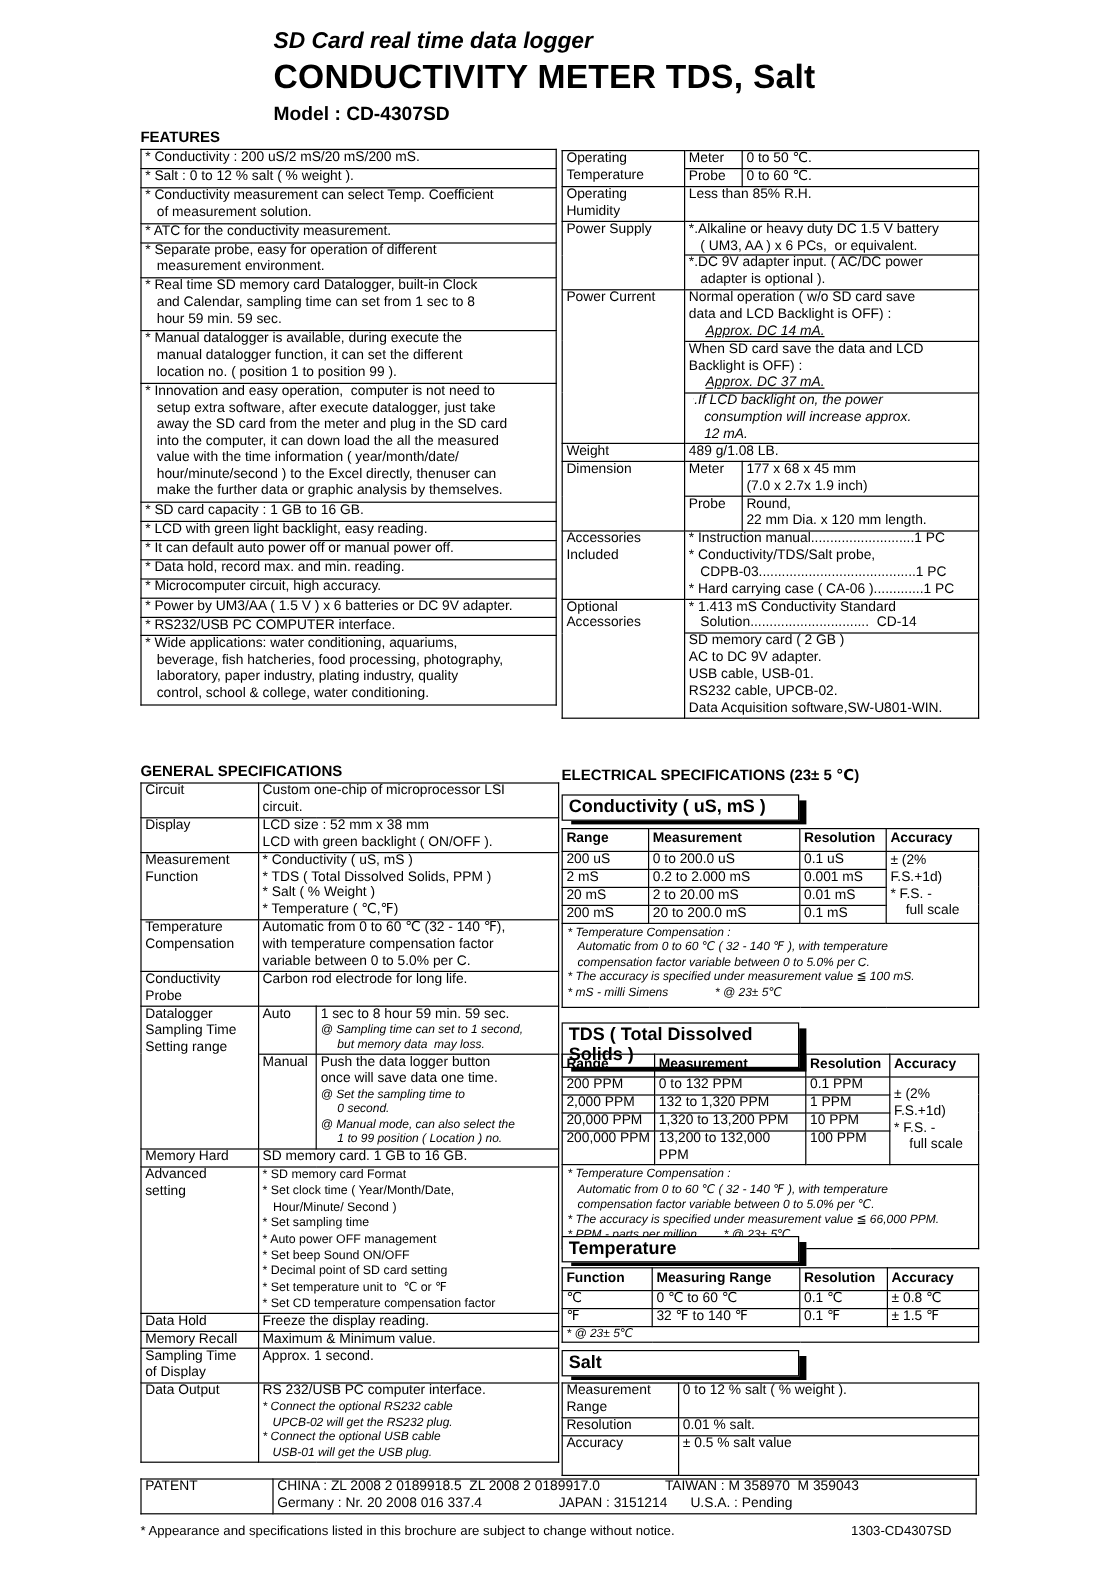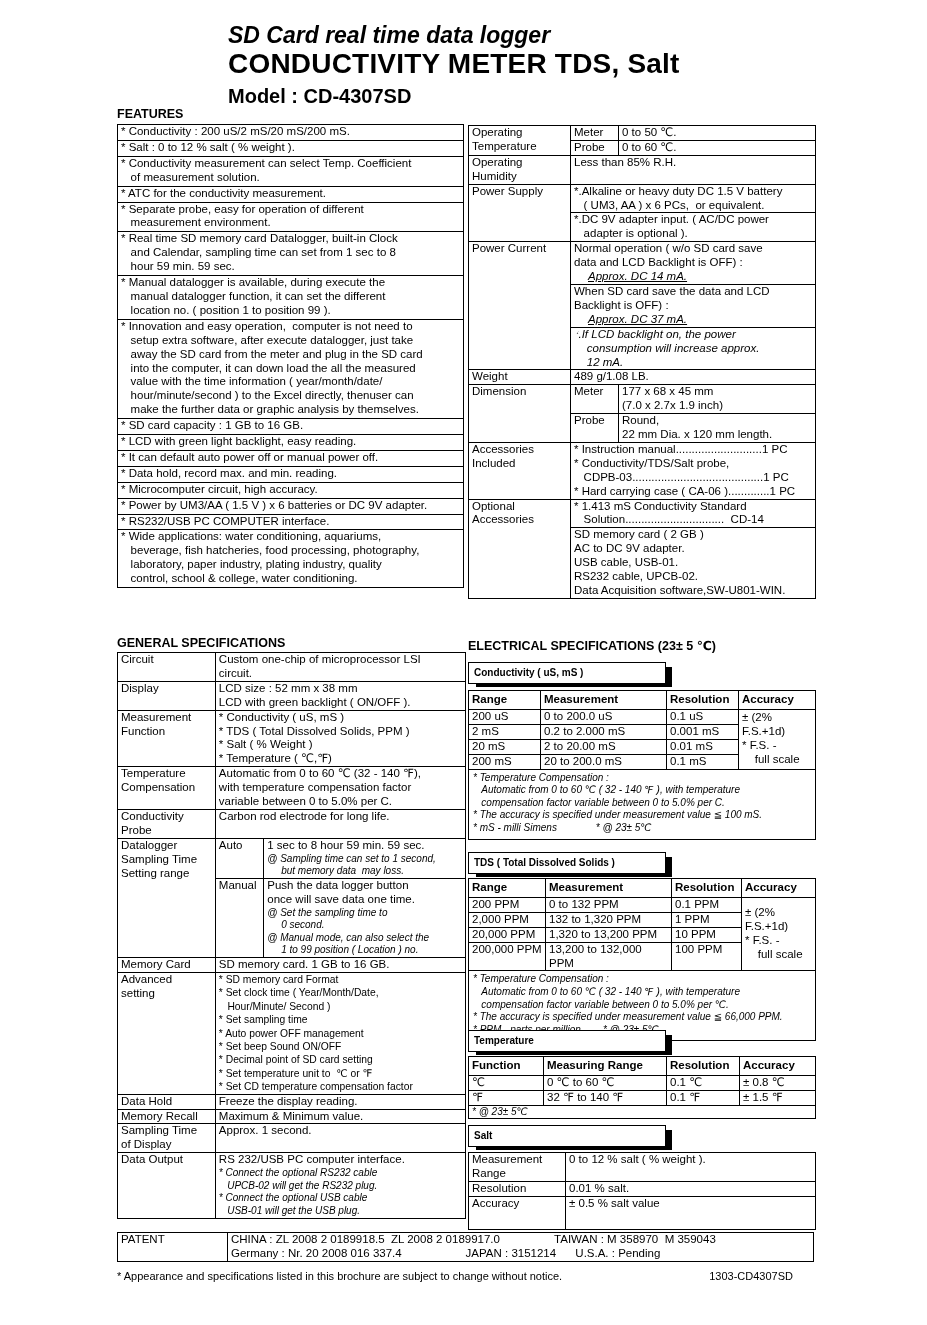--- a/index.html
+++ b/index.html
@@ -7,25 +7,25 @@
   .abs{position:absolute;}
   table{border-collapse:collapse;table-layout:fixed;}
   td,th{border:1px solid #000;padding:0 3px;vertical-align:top;font-size:11.5px;line-height:13.9px;font-weight:normal;text-align:left;overflow:hidden;}
   th{font-weight:bold;padding:2px 3px;}
   .ml{white-space:pre-wrap;}
   .sm{font-size:10px;line-height:12.6px;font-style:italic;white-space:pre-wrap;}
   .adv{font-size:10.3px;line-height:13.4px;white-space:pre-wrap;}
   .it{font-style:italic;white-space:pre-wrap;border-radius:18px;}
   .approx{font-style:italic;text-decoration:underline;margin-left:14px;}
   .sec-hd{font-weight:bold;font-size:12.5px;}
-  .shadow-box{border:1px solid #000;box-shadow:7px 4px 0 -1px #000;background:#fff;font-weight:bold;font-size:10px;line-height:16px;padding:2px 5px;width:186px;}
+  .shadow-box{border:1px solid #000;box-shadow:7px 4px 0 -1px #000;background:#fff;font-weight:bold;font-size:15px;line-height:16px;padding:2px 5px;width:186px;}
   #title-block{left:228px;top:24px;}
-  #tagline{font-weight:bold;font-style:italic;font-size:23px;line-height:22px;}
+  #tagline{font-weight:bold;font-style:italic;font-size:19px;line-height:22px;}
   #main-title{font-weight:bold;font-size:28px;line-height:32px;letter-spacing:0.2px;margin-top:2px;}
-  #model-line{font-weight:bold;font-size:20px;line-height:24px;margin-top:4px;}
+  #model-line{font-weight:bold;font-size:16px;line-height:24px;margin-top:4px;}
   #features-block{left:117px;top:107px;width:377px;}
   #features-table{width:347px;margin-top:3px;}
   #features-table td{padding:0 3px 1px 3px;}
   #right-top-table{left:468px;top:125px;width:347px;}
   #right-top-table table{width:347px;}
   #general-block{left:117px;top:636px;width:407px;}
   #general-table{width:349px;margin-top:2px;}
   #electrical-block{left:468px;top:638px;width:350px;height:600px;}
   .etable{width:347px;}
   .cond-box{left:0;top:24px;}
@@ -269,21 +269,21 @@
         <td>
           <div class="ml">Push the data logger button
 once will save data one time.</div>
           <div class="sm">@ Set the sampling time to
      0 second.
 @ Manual mode, can also select the
      1 to 99 position ( Location ) no.</div>
         </td>
       </tr>
       <tr>
-        <td>Memory Card</td>
+        <td>Memory Hard</td>
         <td colspan="2">SD memory card. 1 GB to 16 GB.</td>
       </tr>
       <tr>
         <td class="ml">Advanced
 setting</td>
         <td colspan="2" class="adv">* SD memory card Format
 * Set clock time ( Year/Month/Date,
    Hour/Minute/ Second )
 * Set sampling time
 * Auto power OFF management

